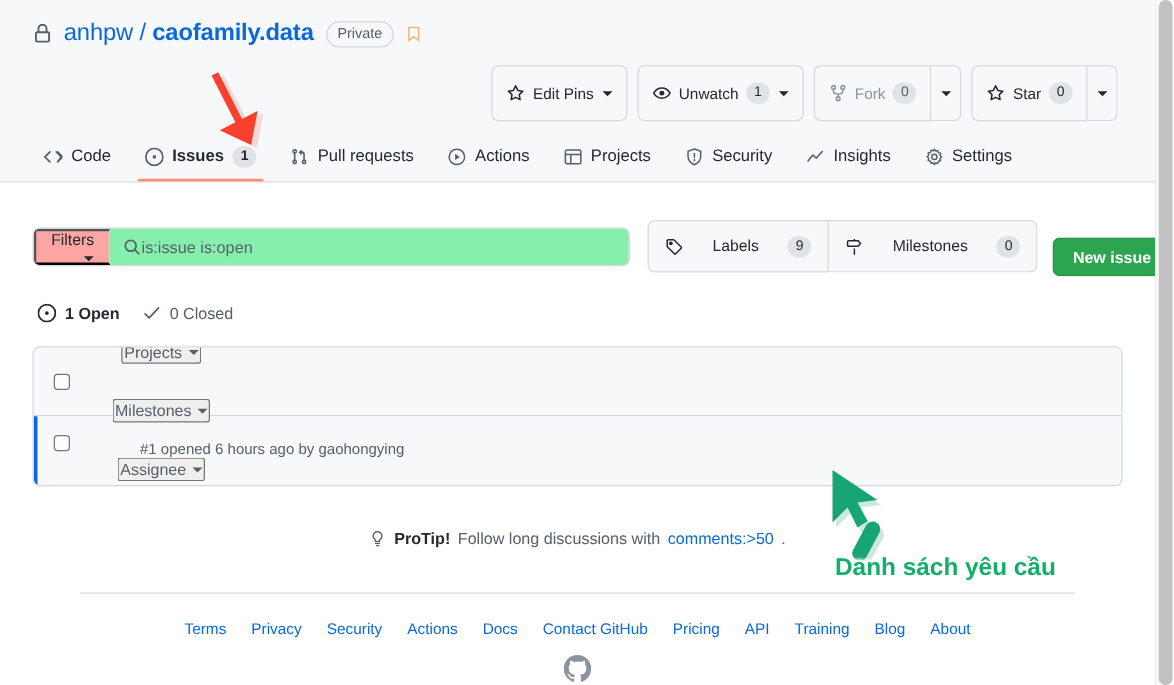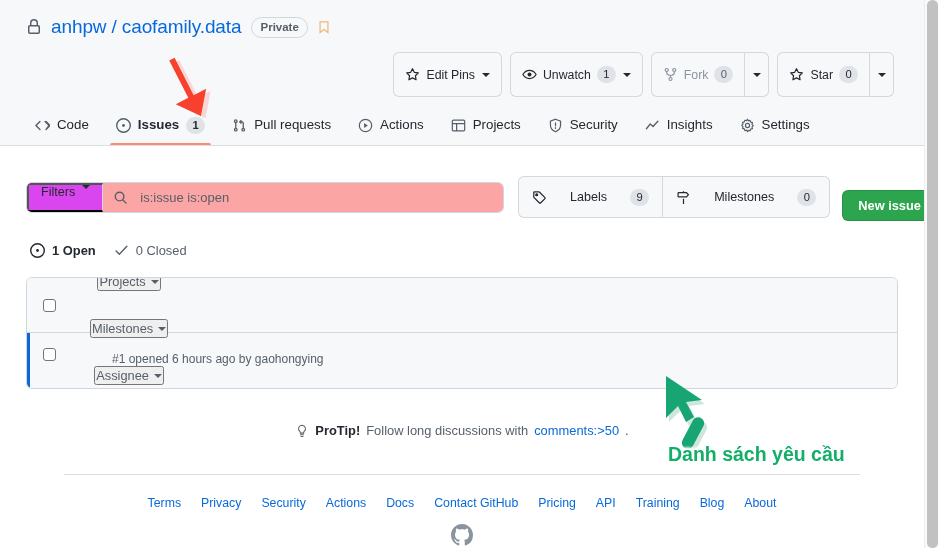--- a/index.html
+++ b/index.html
@@ -23,31 +23,30 @@
   .repo-title-row {
     display: flex; align-items: center;
     padding: 14px 0 0 26px;
     height: 40px;
   }
   .lock-icon { width: 16px; height: 16px; margin-right: 9px; color: #57606a; flex: 0 0 auto; }
   .repo-owner {
     font-size: 19px; color: #0969da; letter-spacing: -0.1px;
   }
   .repo-slash { font-size: 19px; color: #0969da; margin: 0 5px; }
-  .repo-name { font-size: 19px; color: #0969da; font-weight: normal; letter-spacing: -0.1px; }
+  .repo-name { font-size: 19px; color: #0969da; font-weight: bold; letter-spacing: -0.1px; }
   .visibility-badge {
     margin-left: 10px;
     font-size: 11.5px;
     color: #57606a;
     border: 1px solid #d0d7de;
     border-radius: 2em;
     padding: 1px 8px 2px;
     line-height: 16px;
     background: transparent;
-    font-weight: bold;
   }
   .bookmark-icon { margin-left: 9px; width: 14px; height: 18px; color: #eeb77f; }
 
   
   .repo-actions {
     position: absolute;
     right: 30px; top: 52px;
     display: flex; align-items: center; gap: 8px;
   }
   .btn-group { display: flex; align-items: stretch; }
@@ -128,34 +127,35 @@
     display: flex; align-items: stretch;
     flex: 0 0 auto;
     width: 478px;
     height: 31px;
     border: 1px solid #d0d7de;
     border-radius: 6px;
     overflow: hidden;
     background: #fff;
   }
   .filters-btn {
-    display: inline-flex; align-items: flex-start; gap: 6px;
-    background: #d946ef;
+    display: inline-flex; align-items: flex-end; gap: 6px;
+    background: #fca5a5;
     border-right: 1px solid #d0d7de;
     padding: 0 12px;
     font-size: 12.6px;
     color: #24292f;
     white-space: nowrap;
+    flex-direction: column;
   }
   .search-wrap {
     display: flex; align-items: center;
     flex: 1 1 auto;
     padding: 0 10px;
-    gap: 12px;
-    background: #fca5a5;
+    gap: 0;
+    background: #86efac;
   }
   .search-wrap .icon16 { color: #57606a; }
   .search-value {
     font-size: 13px;
     color: #57606a;
     border: none; outline: none;
     background: transparent;
     width: 100%;
     font-family: "Liberation Sans", sans-serif;
   }

